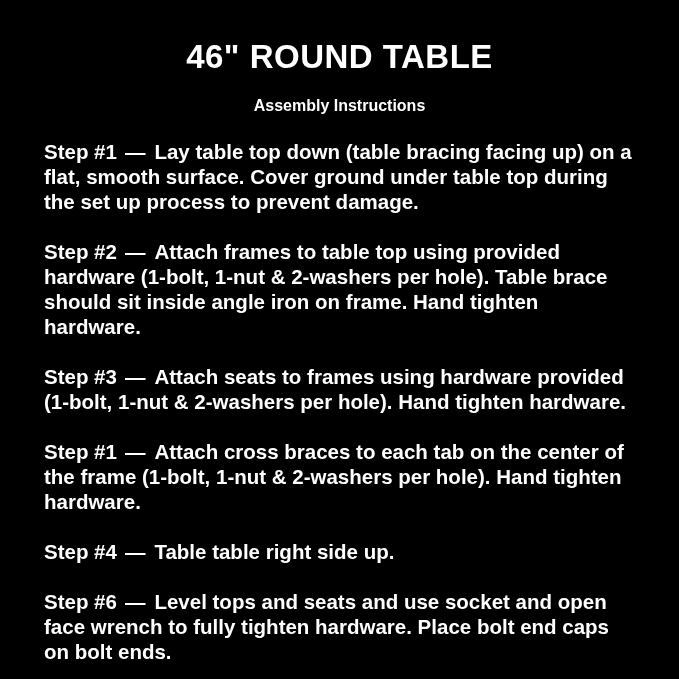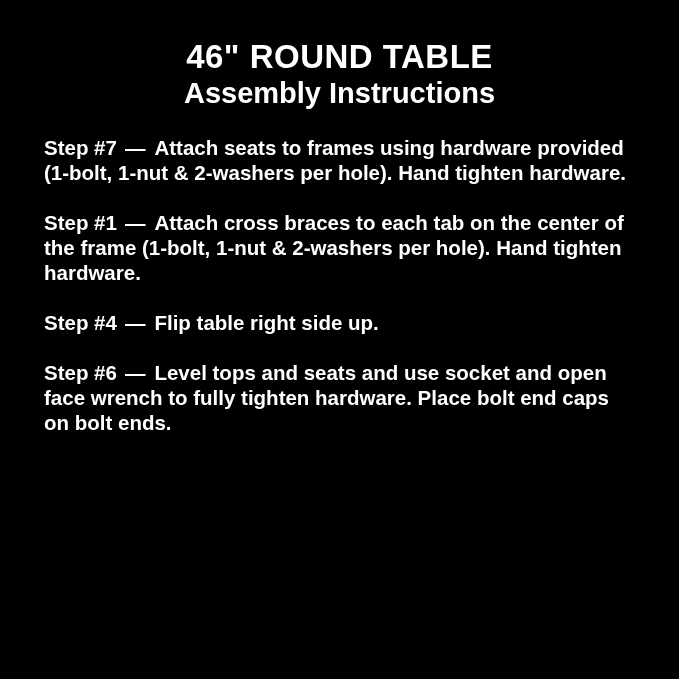--- a/index.html
+++ b/index.html
@@ -26,24 +26,24 @@
     margin-bottom: 24px;
   }
   .title {
     font-size: 33px;
     font-weight: 800;
     letter-spacing: 0.5px;
     line-height: 1.15;
     margin: 0;
   }
   .subtitle {
-    font-size: 29px;
+    font-size: 16px;
     font-weight: 700;
     line-height: 1.2;
-    margin: 0 0 0 0;
+    margin: 20px 0 0 0;
   }
   .steps {
     font-size: 20.5px;
     font-weight: 700;
     line-height: 1.22;
   }
   .step {
     margin: 0 0 25px 0;
   }
   .step:last-child {
@@ -59,23 +59,25 @@
 </head>
 <body>
 
 <div class="card">
   <div class="header">
     <h1 class="title">46" ROUND TABLE</h1>
     <h2 class="subtitle">Assembly Instructions</h2>
   </div>
 
   <div class="steps">
+    <p class="step"><span class="step-label">Step #1</span><span class="step-dash">—</span><span class="step-text">Lay table top down (table bracing facing up) on a flat, smooth surface. Cover ground under table top during the set up process to prevent damage.</span></p>
 
+    <p class="step"><span class="step-label">Step #2</span><span class="step-dash">—</span><span class="step-text">Attach frames to table top using provided hardware (1-bolt, 1-nut &amp; 2-washers per hole). Table brace should sit inside angle iron on frame. Hand tighten hardware.</span></p>
 
-    <p class="step"><span class="step-label">Step #7</span><span class="step-dash">—</span><span class="step-text">Attach seats to frames using hardware provided (1-bolt, 1-nut &amp; 2-washers per hole). Hand tighten hardware.</span></p>
+    <p class="step"><span class="step-label">Step #3</span><span class="step-dash">—</span><span class="step-text">Attach seats to frames using hardware provided (1-bolt, 1-nut &amp; 2-washers per hole). Hand tighten hardware.</span></p>
 
     <p class="step"><span class="step-label">Step #1</span><span class="step-dash">—</span><span class="step-text">Attach cross braces to each tab on the center of the frame (1-bolt, 1-nut &amp; 2-washers per hole). Hand tighten hardware.</span></p>
 
-    <p class="step"><span class="step-label">Step #4</span><span class="step-dash">—</span><span class="step-text">Flip table right side up.</span></p>
+    <p class="step"><span class="step-label">Step #4</span><span class="step-dash">—</span><span class="step-text">Table table right side up.</span></p>
 
     <p class="step"><span class="step-label">Step #6</span><span class="step-dash">—</span><span class="step-text">Level tops and seats and use socket and open face wrench to fully tighten hardware. Place bolt end caps on bolt ends.</span></p>
   </div>
 </div>
 
 </body></html>

